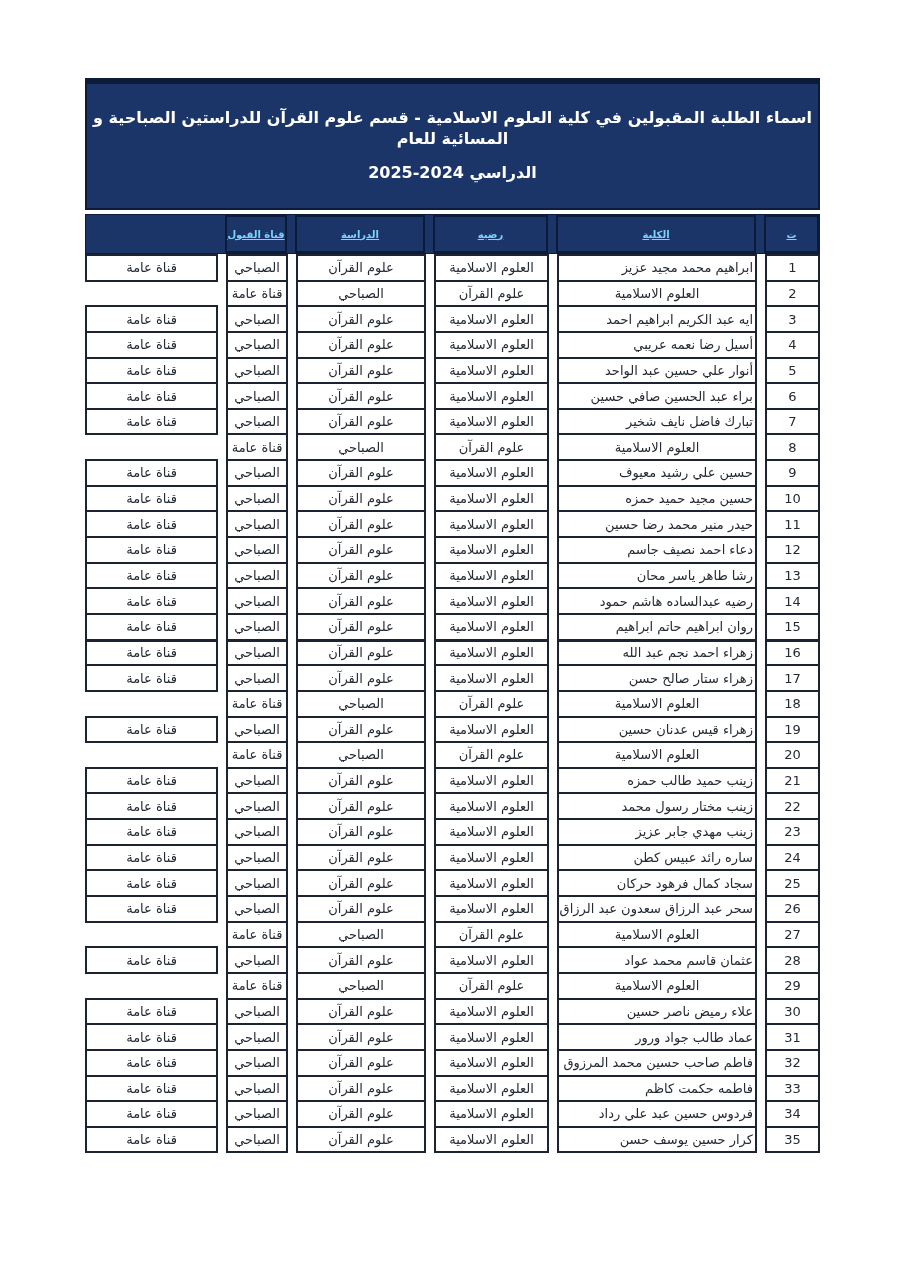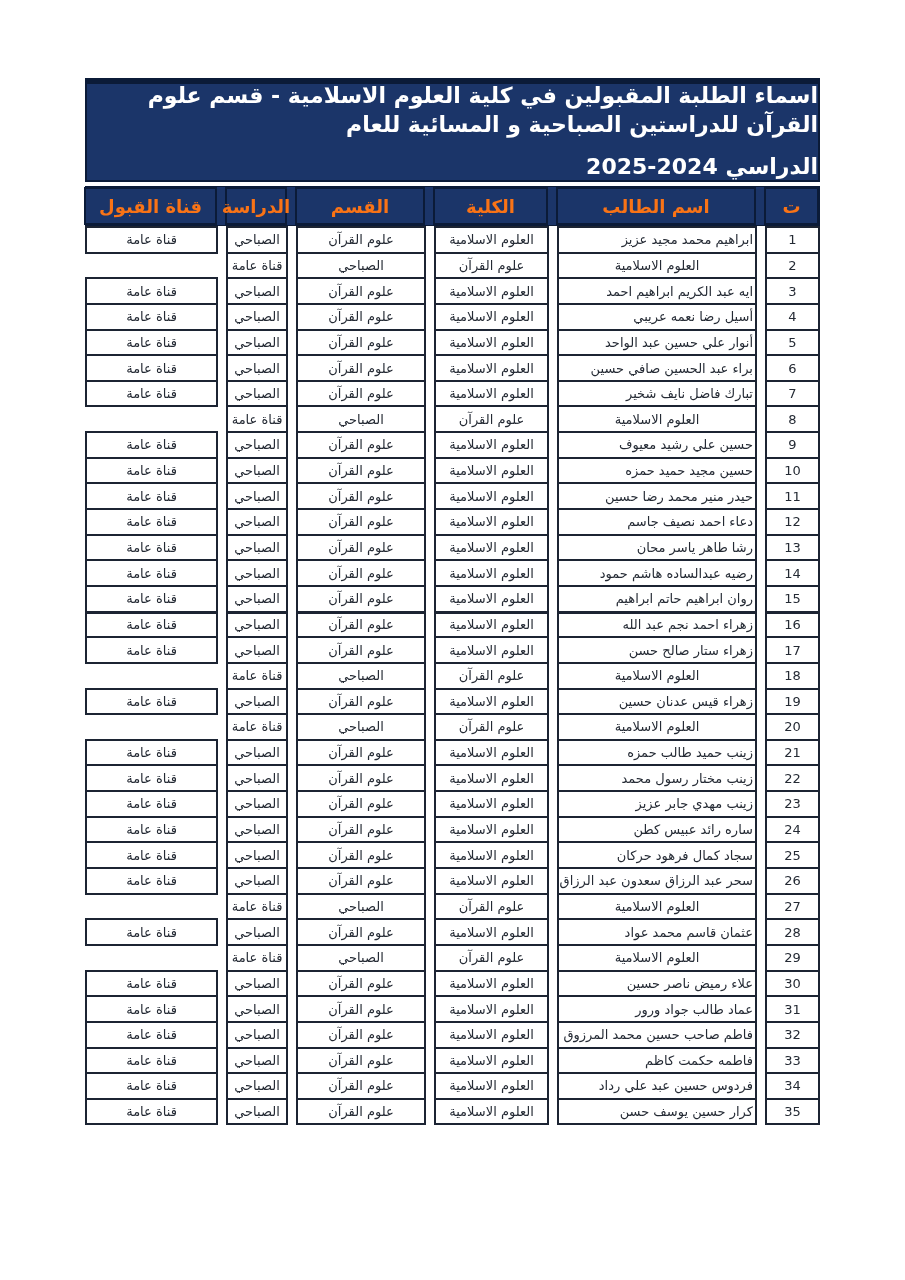--- a/index.html
+++ b/index.html
@@ -18,27 +18,28 @@
     overflow:hidden;
   }
   .sheet{
     position:absolute;
     top:78px;right:85px;
     width:735px;
   }
   
   .banner{
     box-sizing:border-box;
-    width:735px;height:104px;
+    width:735px;height:132px;
     background:var(--navy);
     border:2px solid var(--banner-border);
     border-top-width:6px;
     color:#ffffff;
     font-weight:bold;
-    font-size:22px;
+    font-size:16px;
+    text-align:center;
     display:flex;
     flex-direction:column;
     justify-content:center;
     gap:14px;
     line-height:1.3;
   }
   
   .grid-row{
     display:grid;
     grid-template-columns:55px 200px 115px 130px 62px 133px; 
@@ -49,27 +50,28 @@
     box-sizing:border-box;
     margin-top:4px;
     background:var(--navy);
     border:1px solid var(--banner-border);
     height:40px;
   }
   .thead .hcell{
     box-sizing:border-box;
     border:2px solid var(--banner-border);
     background:var(--navy);
-    color:#f97316;
+    color:#7dd3fc;
     font-weight:bold;
-    font-size:18px;
+    font-size:10px;
     display:flex;
     align-items:center;
     justify-content:center;
     white-space:nowrap;
+    text-decoration:underline;
   }
   .tbody .grid-row{
     height:27.65px;
     margin-top:-2px;
   }
   .tbody .grid-row:first-child{margin-top:0;}
   .cell{
     box-sizing:border-box;
     border:2px solid var(--grid);
     background:#ffffff;
@@ -94,23 +96,22 @@
 
 <div class="sheet">
 
   <div class="banner">
     <div>اسماء الطلبة المقبولين في كلية العلوم الاسلامية - قسم علوم القرآن للدراستين الصباحية و المسائية للعام</div>
     <div>الدراسي 2024-2025</div>
   </div>
 
   <div class="thead grid-row">
     <div class="hcell">ت</div>
-    <div class="hcell">اسم الطالب</div>
     <div class="hcell">الكلية</div>
-    <div class="hcell">القسم</div>
+    <div class="hcell">رضيه</div>
     <div class="hcell">الدراسة</div>
     <div class="hcell">قناة القبول</div>
   </div>
 
   <div class="tbody">
   <div class="grid-row">
     <div class="cell num">1</div>
     <div class="cell name">ابراهيم محمد مجيد عزيز</div>
     <div class="cell">العلوم الاسلامية</div>
     <div class="cell">علوم القرآن</div>

